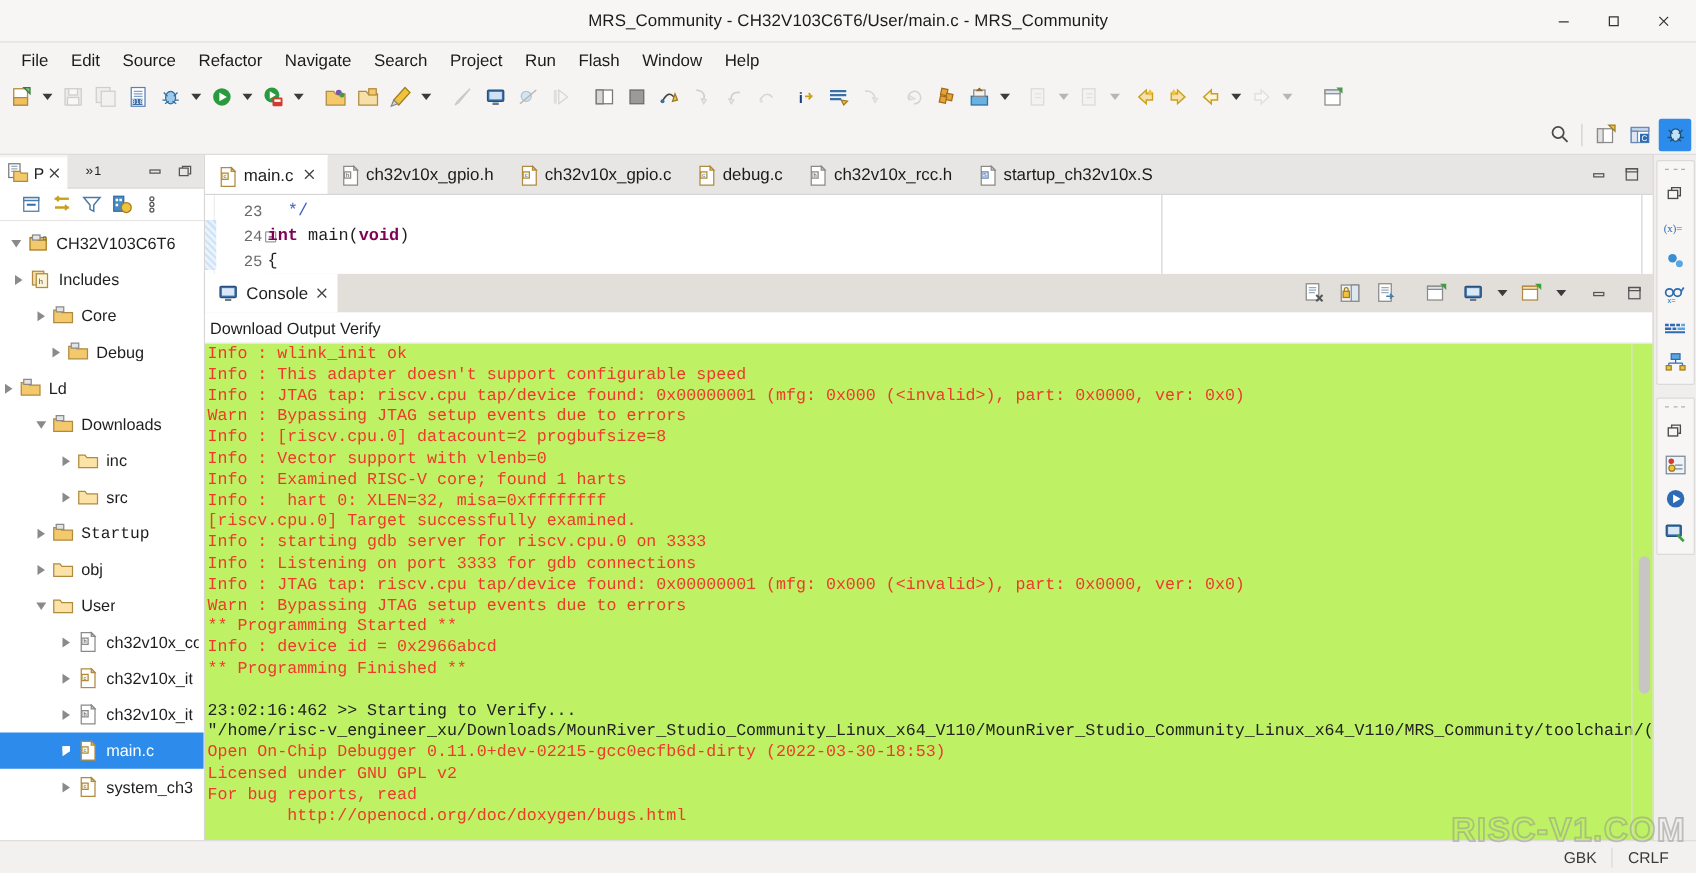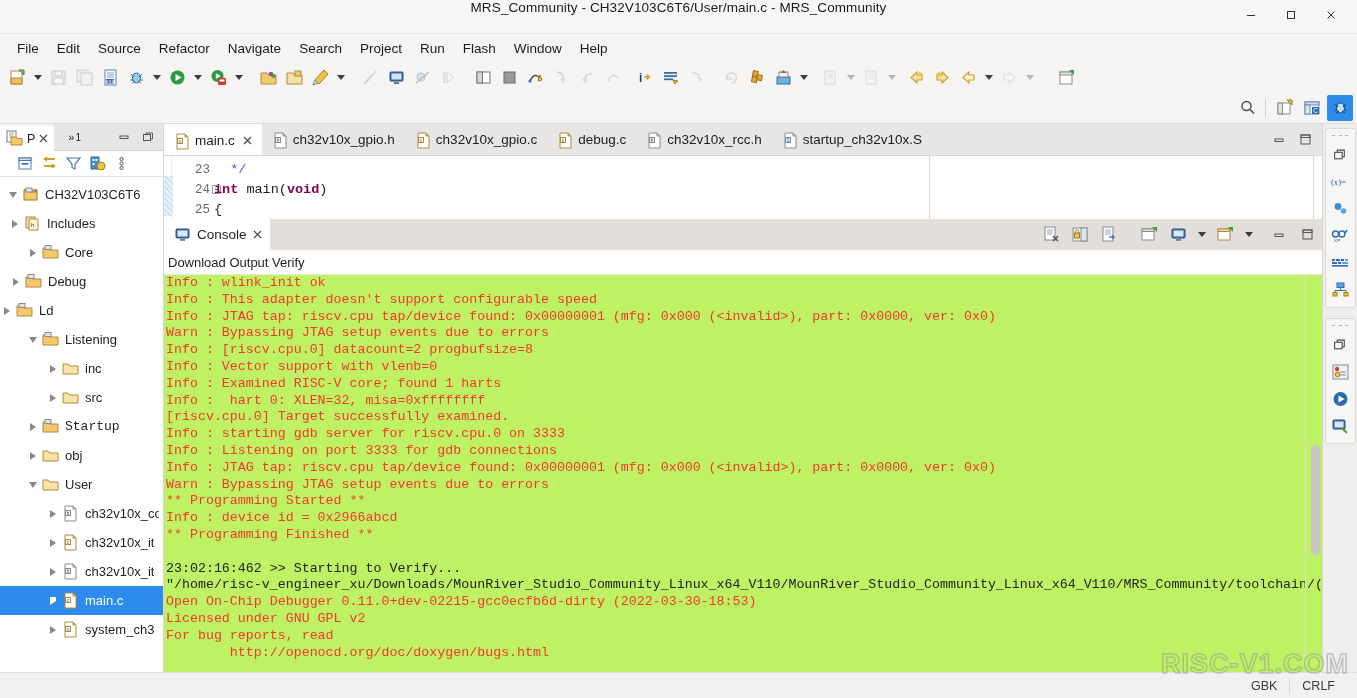--- a/index.html
+++ b/index.html
@@ -16,21 +16,21 @@
     width: 1357px; height: 698px;
     background: #f5f4f3;
     display: flex; flex-direction: column;
   }
 
   
   .titlebar {
     height: 34px; min-height: 34px;
     background: #f7f6f5;
     border-bottom: 1px solid #e2e0de;
-    display: flex; align-items: flex-start;
+    display: flex; align-items: center;
     position: relative;
   }
   .titlebar .title {
     position: absolute; left: 0; right: 0;
     text-align: center;
     font-size: 13.5px; color: #1b1b1b;
     letter-spacing: .1px;
   }
   .winbtns { margin-left: auto; display: flex; align-items: center; padding-right: 6px; z-index: 2; }
   .winbtn {
@@ -721,21 +721,21 @@
               <i></i>
             </span>
             <span class="ticon">
               <svg class="icon" viewBox="0 0 17 17">
                 <path d="M1 4h5l1.5 2H16v8H1z" fill="#f3c96b" stroke="#b08a3e"></path>
                 <rect x="3" y="1.5" width="6" height="4" fill="#e4e4e4" stroke="#8a8a8a"></rect>
               </svg>
             </span>
             <span class="tlabel">Core</span>
           </div>
-          <div class="trow" style="padding-left: 9px;">
+          <div class="trow" style="padding-left: 38px;">
             <span class="arrow">
               <i></i>
             </span>
             <span class="ticon">
               <svg class="icon" viewBox="0 0 17 17">
                 <path d="M1 4h5l1.5 2H16v8H1z" fill="#f3c96b" stroke="#b08a3e"></path>
                 <rect x="3" y="1.5" width="6" height="4" fill="#e4e4e4" stroke="#8a8a8a"></rect>
               </svg>
             </span>
             <span class="tlabel">Debug</span>
@@ -755,21 +755,21 @@
           <div class="trow" style="padding-left: 26px;">
             <span class="arrow open">
               <i></i>
             </span>
             <span class="ticon">
               <svg class="icon" viewBox="0 0 17 17">
                 <path d="M1 4h5l1.5 2H16v8H1z" fill="#f3c96b" stroke="#b08a3e"></path>
                 <rect x="3" y="1.5" width="6" height="4" fill="#e4e4e4" stroke="#8a8a8a"></rect>
               </svg>
             </span>
-            <span class="tlabel">Listening</span>
+            <span class="tlabel">Downloads</span>
           </div>
           <div class="trow" style="padding-left: 46px;">
             <span class="arrow">
               <i></i>
             </span>
             <span class="ticon">
               <svg class="icon" viewBox="0 0 17 17">
                 <path d="M1 4h5l1.5 2H16v8H1z" fill="#fbe3a8" stroke="#b08a3e"></path>
               </svg>
             </span>

